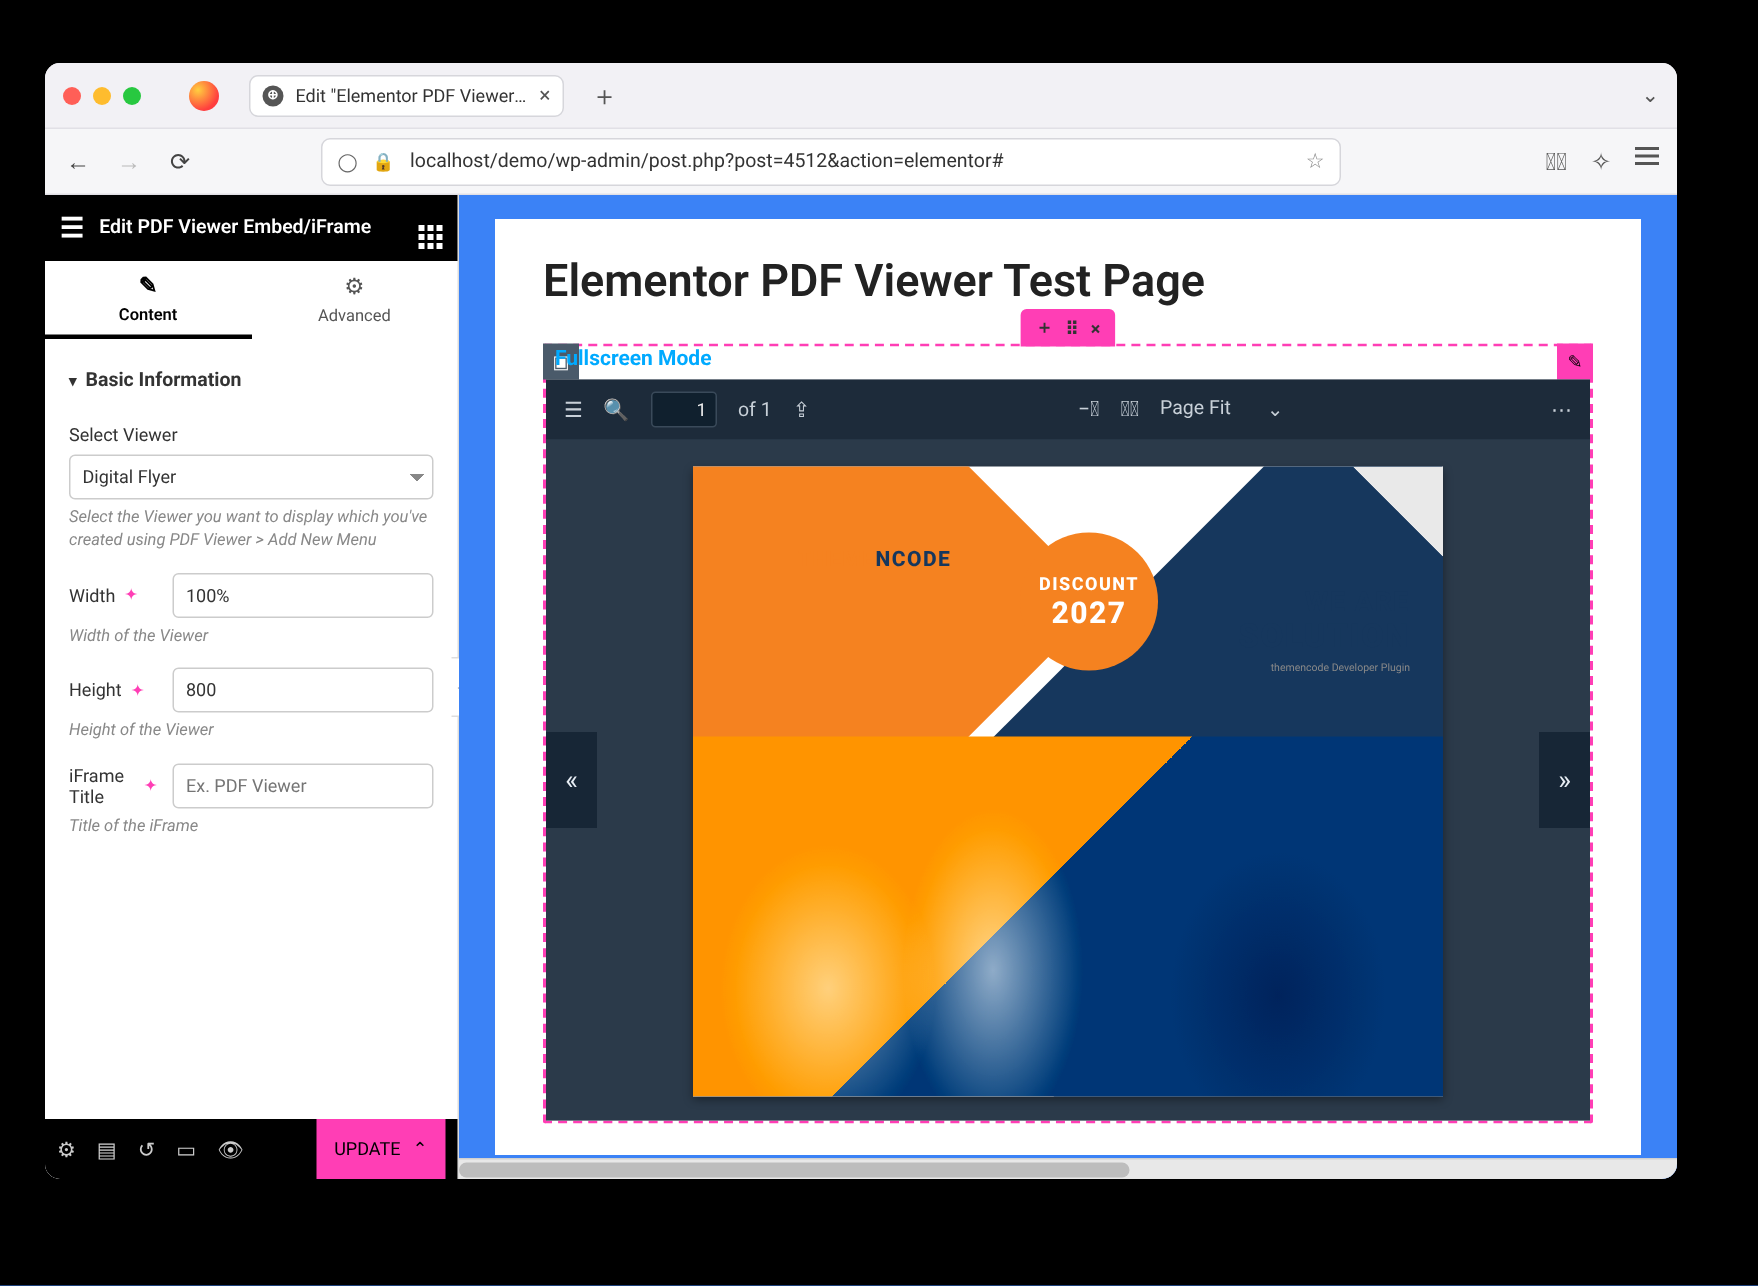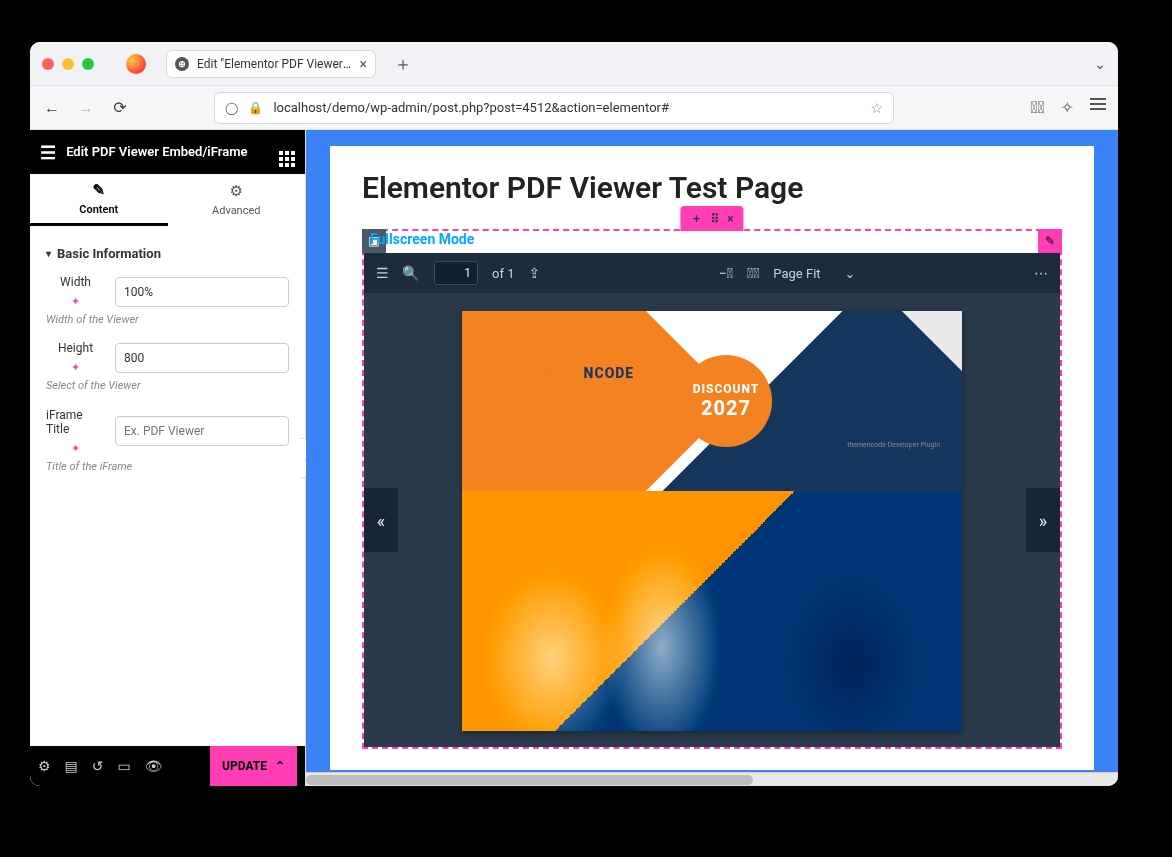--- a/index.html
+++ b/index.html
@@ -88,30 +88,30 @@
   .accordion-head .caret{ font-size:10px;}
   .field{ margin:8px 0 4px; }
   .field-label{ font-size:12px; color:#333; margin-bottom:6px; display:flex; gap:6px; align-items:center;}
   .pink-star{ color:#ff3eb5; font-size:11px;}
   .select, .txt-input{
     width:100%; height:30px; border:1px solid #ccc; border-radius:4px; padding:0 8px; font-size:12px; background:#fff; color:#333;
   }
   .select{ appearance:none; background-image:linear-gradient(45deg,transparent 50%,#888 50%),linear-gradient(135deg,#888 50%,transparent 50%); background-position:right 10px center,right 5px center; background-size:5px 5px; background-repeat:no-repeat;}
   .help{ font-size:11px; font-style:italic; color:#888; margin:4px 0 14px; line-height:1.4;}
   .row-input{ display:flex; align-items:center; gap:10px;}
-  .row-input .field-label{ margin:0; width:90px;flex-direction:column;}
+  .row-input .field-label{ margin:0; width:90px;}
   .row-input .txt-input{ flex:1; width:auto;}
 
   .sb-footer{
     height:40px; background:#000; color:#ccc; display:flex; align-items:center; padding:0 8px; gap:14px;
     font-size:14px;
   }
   .sb-footer .ico{cursor:pointer;}
   .update-btn{
-    margin-left:auto; background:#ff3eb5; color:#000; font-weight:700; font-size:12px;
+    margin-left:auto; background:#ff3eb5; color:#000; font-weight:400; font-size:12px;
     padding:0 12px; height:100%; display:flex; align-items:center; gap:8px; cursor:pointer;
   }
   .update-btn .chv{font-size:12px;}
 
   .handle{
     position:absolute; right:-10px; top:50%; transform:translateY(-50%);
     width:14px; height:40px; background:#fff; border:1px solid #ddd; border-left:none;
     display:flex; align-items:center; justify-content:center; font-size:10px; color:#888; cursor:pointer;
   }
 
@@ -287,38 +287,45 @@
           <span>Advanced</span>
         </div>
       </div>
 
       <div class="sb-body">
         <div class="accordion-head">
           <span class="caret">▾</span>
           <span>Basic Information</span>
         </div>
 
+        <div class="field">
+          <div class="field-label">Select Viewer</div>
+          <select class="select">
+            <option>Digital Flyer</option>
+          </select>
+          <div class="help">Select the Viewer you want to display which you've created using PDF Viewer &gt; Add New Menu</div>
+        </div>
 
         <div class="row-input">
           <div class="field-label">
             <span>Width</span>
             <span class="pink-star">✦</span>
           </div>
           <input class="txt-input" value="100%" style="">
         </div>
         <div class="help">Width of the Viewer</div>
 
         <div class="row-input">
           <div class="field-label">
             <span>Height</span>
             <span class="pink-star">✦</span>
           </div>
           <input class="txt-input" value="800" style="">
         </div>
-        <div class="help">Select of the Viewer</div>
+        <div class="help">Height of the Viewer</div>
 
         <div class="row-input">
           <div class="field-label">
             <span>iFrame Title</span>
             <span class="pink-star">✦</span>
           </div>
           <input class="txt-input" placeholder="Ex. PDF Viewer" style="">
         </div>
         <div class="help">Title of the iFrame</div>
       </div>

